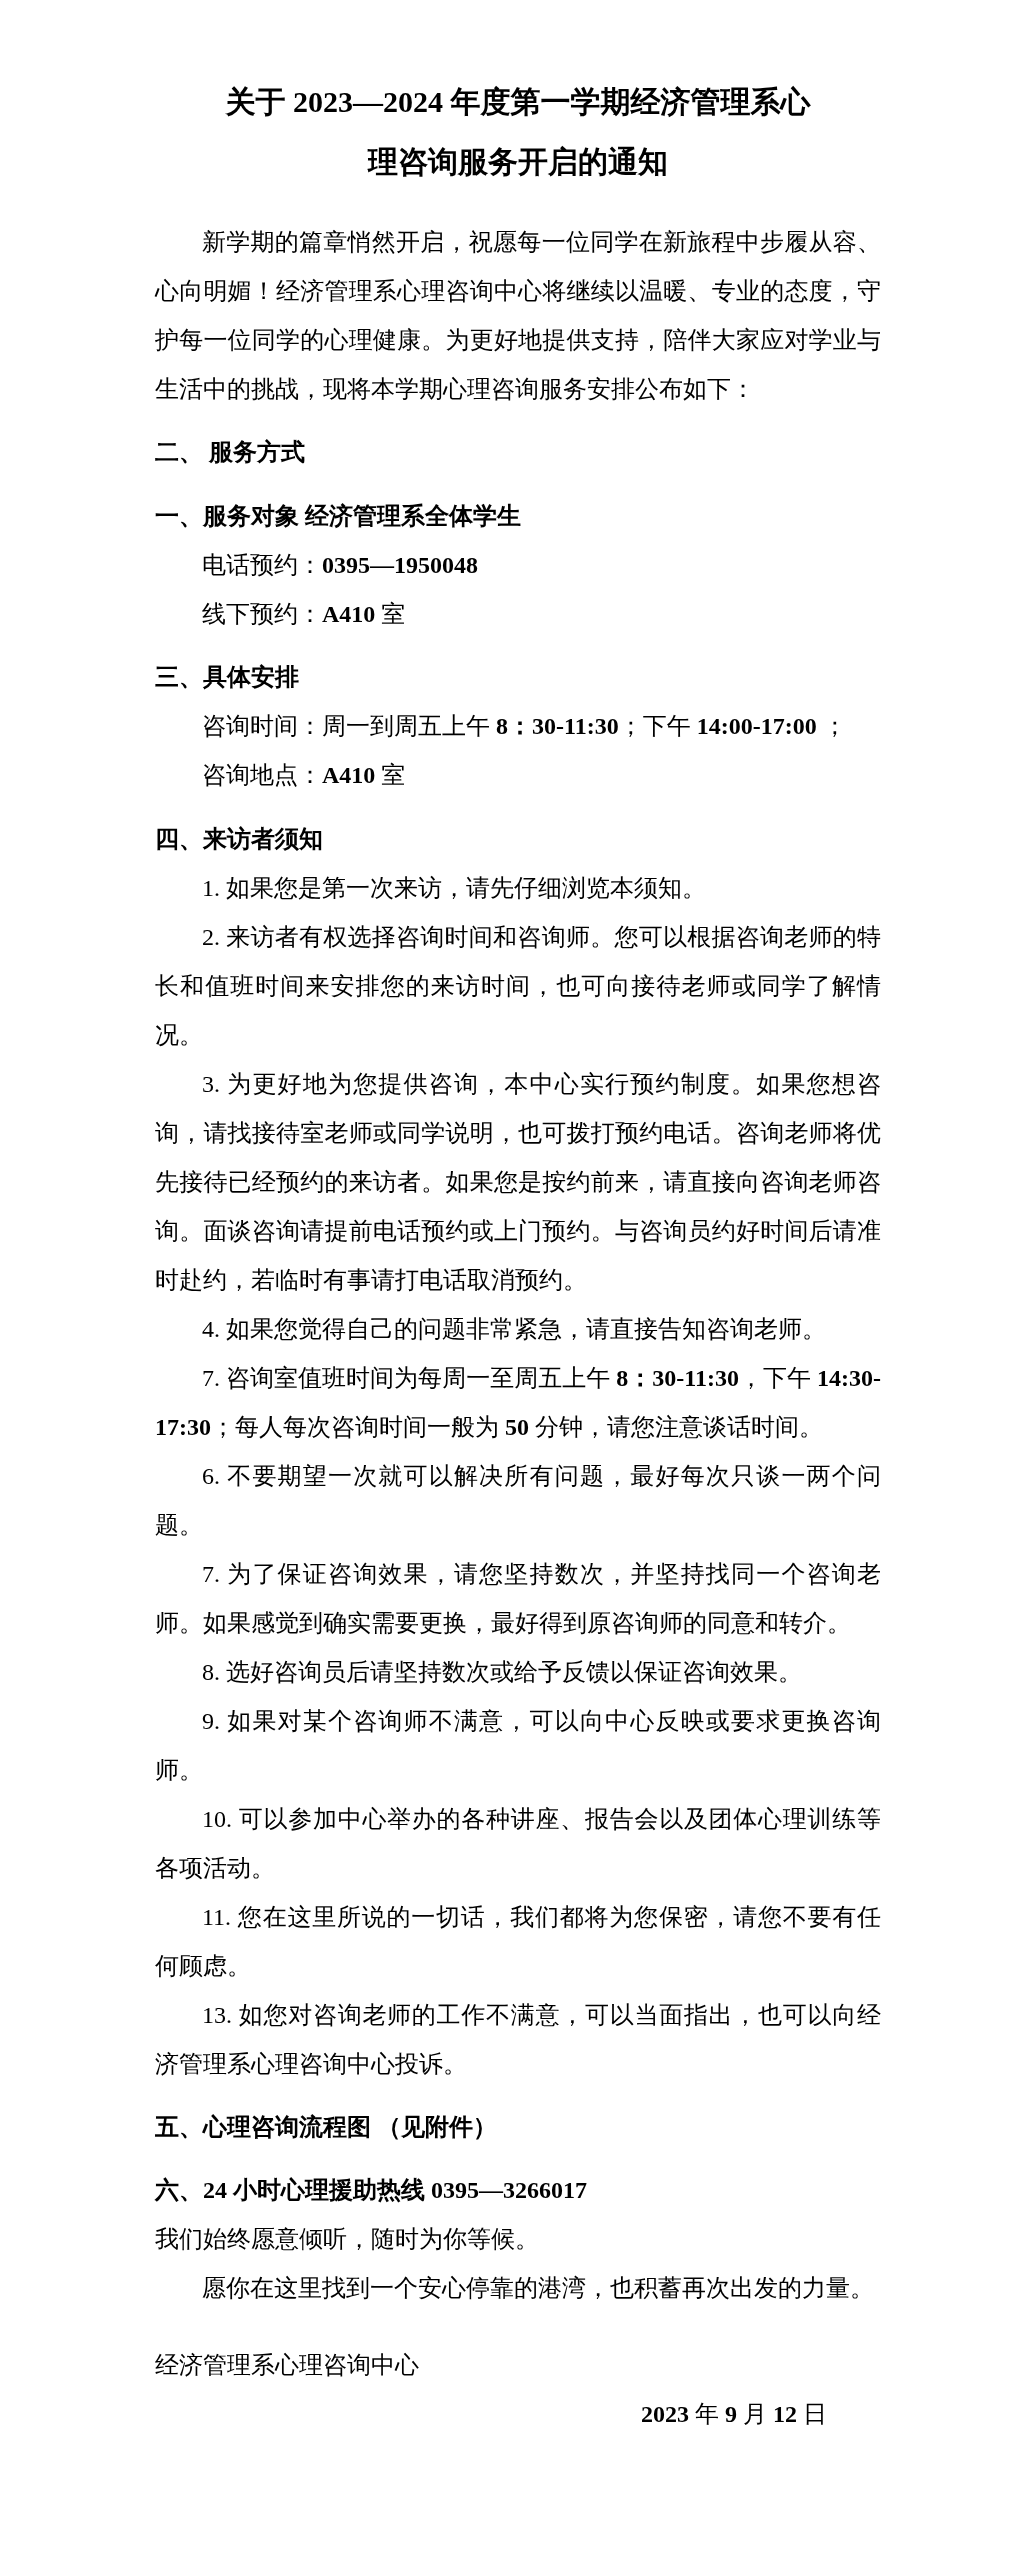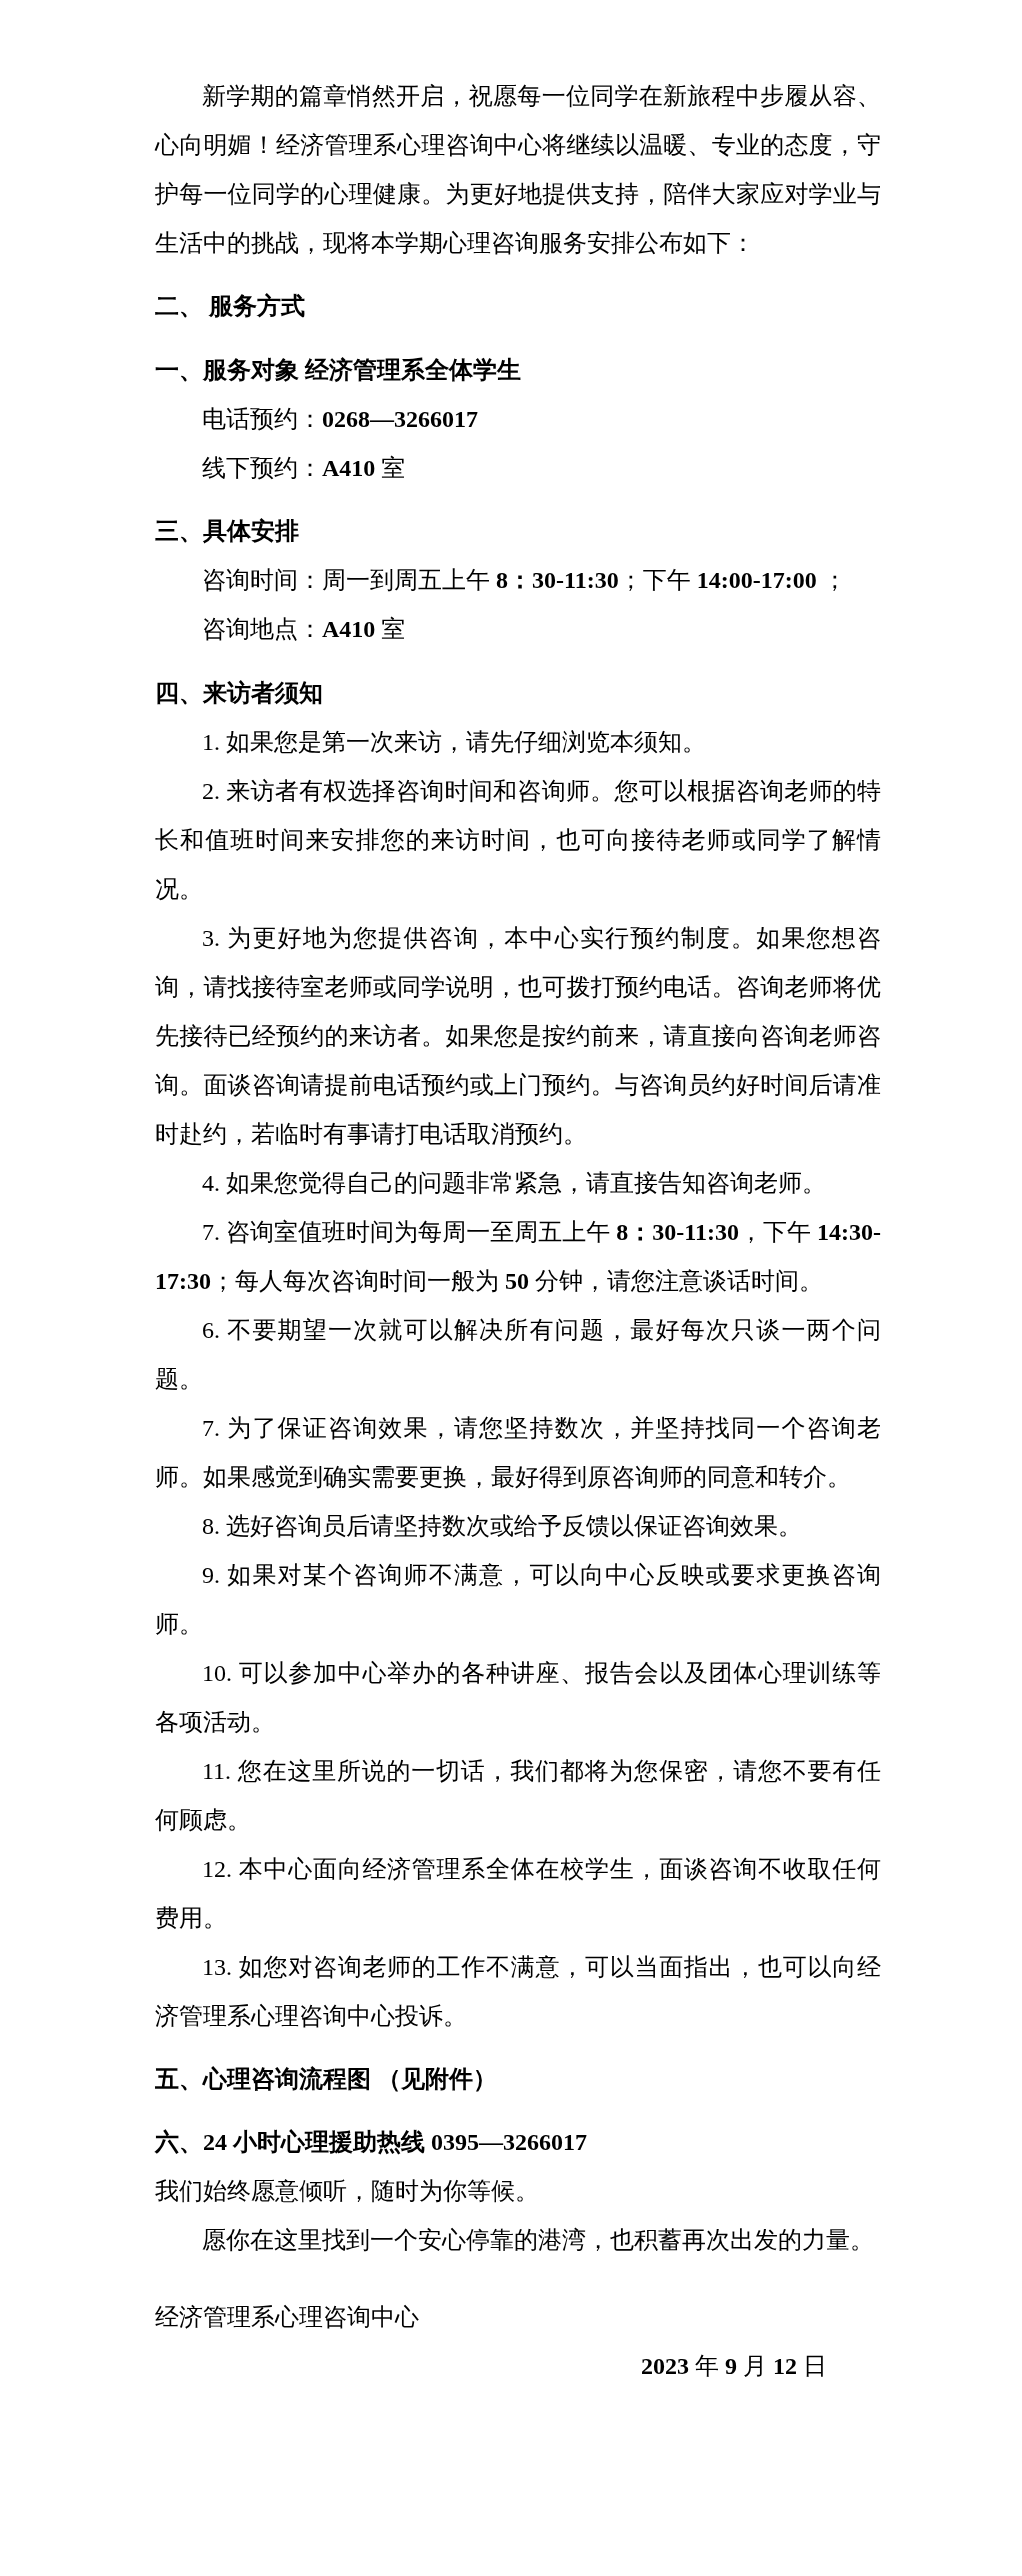--- a/index.html
+++ b/index.html
@@ -21,42 +21,45 @@
   .flow{position:absolute;left:0;top:0;width:1022px;height:3793px;pointer-events:none;
         font-family:"Liberation Sans","DejaVu Sans",sans-serif;}
   #flow-svg{position:absolute;left:0;top:0;}
   .edge{fill:none;stroke:#383838;stroke-width:2px;}
   .diamond{fill:#fdf2db;stroke:#eea440;stroke-width:2px;}
 </style>
 </head>
 <body>
 
 <div class="doc">
+  <div class="title-block">
+    <div class="title-line">关于 2023—2024 年度第一学期经济管理系心</div>
+    <div class="title-line">理咨询服务开启的通知</div>
+  </div>
   <div id="doc-body">
       <p class="p indent"><span>新学期的篇章悄然开启，祝愿每一位同学在新旅程中步履从容、心向明媚！经济管理系心理咨询中心将继续以温暖、专业的态度，守护每一位同学的心理健康。为更好地提供支持，陪伴大家应对学业与生活中的挑战，现将本学期心理咨询服务安排公布如下：</span></p>
       <p class="p heading"><span>二、 服务方式</span></p>
       <p class="p heading"><span>一、服务对象 经济管理系全体学生</span></p>
-      <p class="p indent"><span>电话预约：</span><span class="b">0268—3266017</span></p>
+      <p class="p indent"><span>电话预约：</span><span class="b">0395—1950048</span></p>
       <p class="p indent"><span>线下预约：</span><span class="b">A410</span><span> 室</span></p>
       <p class="p heading"><span>三、具体安排</span></p>
       <p class="p indent"><span>咨询时间：周一到周五上午 </span><span class="b">8：30-11:30</span><span>；下午 </span><span class="b">14:00-17:00</span><span> ；</span></p>
       <p class="p indent"><span>咨询地点：</span><span class="b">A410</span><span> 室</span></p>
       <p class="p heading"><span>四、来访者须知</span></p>
       <p class="p indent"><span>1. 如果您是第一次来访，请先仔细浏览本须知。</span></p>
       <p class="p indent"><span>2. 来访者有权选择咨询时间和咨询师。您可以根据咨询老师的特长和值班时间来安排您的来访时间，也可向接待老师或同学了解情况。</span></p>
       <p class="p indent"><span>3. 为更好地为您提供咨询，本中心实行预约制度。如果您想咨询，请找接待室老师或同学说明，也可拨打预约电话。咨询老师将优先接待已经预约的来访者。如果您是按约前来，请直接向咨询老师咨询。面谈咨询请提前电话预约或上门预约。与咨询员约好时间后请准时赴约，若临时有事请打电话取消预约。</span></p>
       <p class="p indent"><span>4. 如果您觉得自己的问题非常紧急，请直接告知咨询老师。</span></p>
       <p class="p indent"><span>7. 咨询室值班时间为每周一至周五上午 </span><span class="b">8：30-11:30</span><span>，下午 </span><span class="b">14:30-17:30</span><span>；每人每次咨询时间一般为 </span><span class="b">50</span><span> 分钟，请您注意谈话时间。</span></p>
       <p class="p indent"><span>6. 不要期望一次就可以解决所有问题，最好每次只谈一两个问题。</span></p>
       <p class="p indent"><span>7. 为了保证咨询效果，请您坚持数次，并坚持找同一个咨询老师。如果感觉到确实需要更换，最好得到原咨询师的同意和转介。</span></p>
       <p class="p indent"><span>8. 选好咨询员后请坚持数次或给予反馈以保证咨询效果。</span></p>
       <p class="p indent"><span>9. 如果对某个咨询师不满意，可以向中心反映或要求更换咨询师。</span></p>
       <p class="p indent"><span>10. 可以参加中心举办的各种讲座、报告会以及团体心理训练等各项活动。</span></p>
       <p class="p indent"><span>11. 您在这里所说的一切话，我们都将为您保密，请您不要有任何顾虑。</span></p>
-      <p class="p indent"><span>12. 本中心面向经济管理系全体在校学生，面谈咨询不收取任何费用。</span></p>
       <p class="p indent"><span>13. 如您对咨询老师的工作不满意，可以当面指出，也可以向经济管理系心理咨询中心投诉。</span></p>
       <p class="p heading"><span>五、心理咨询流程图 （见附件）</span></p>
       <p class="p heading"><span>六、24 小时心理援助热线 0395—3266017</span></p>
       <p class="p"><span>我们始终愿意倾听，随时为你等候。</span></p>
       <p class="p indent"><span>愿你在这里找到一个安心停靠的港湾，也积蓄再次出发的力量。</span></p>
       <p class="p sign"><span>经济管理系心理咨询中心</span></p>
       <p class="p date"><span class="b">2023</span><span> 年 </span><span class="b">9</span><span> 月 </span><span class="b">12</span><span> 日</span></p>
     </div>
 </div>
 

